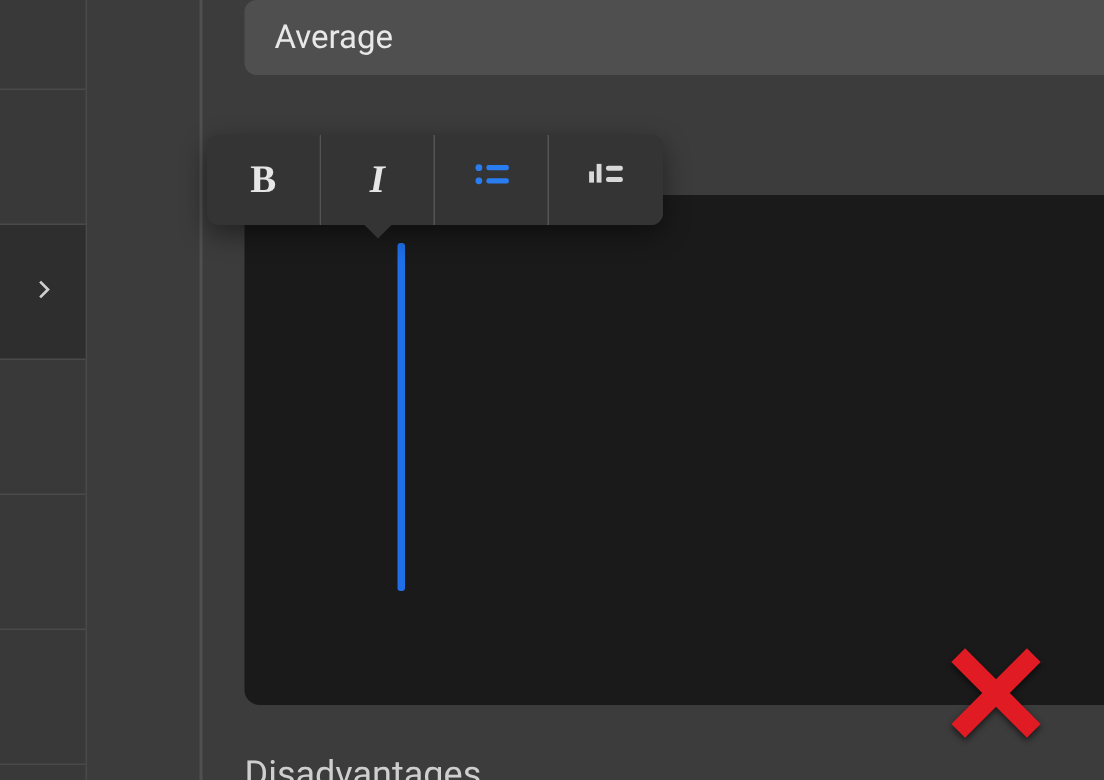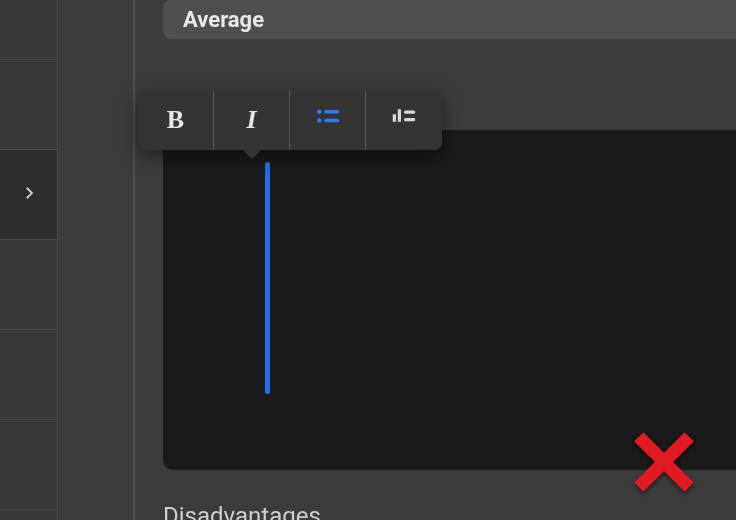--- a/index.html
+++ b/index.html
@@ -46,29 +46,28 @@
     position: absolute;
     left: 75px; top: 0; width: 2px; bottom: 0;
     background: #505050;
   }
 
   
   .field-top {
     position: absolute;
     left: 105px; top: 0;
     right: 0;
-    height: 39px;
+    height: 50px;
     background: #4f4f4f;
     border-radius: 8px 0 0 8px;
     display: flex;
     align-items: center;
     padding: 0 20px;
     font-size: 22px;
     color: #e8e8e8;
-    font-weight: bold;
   }
 
   
 
   
   .editor {
     position: absolute;
     left: 105px; top: 130px;
     right: 0;
     height: 340px;

